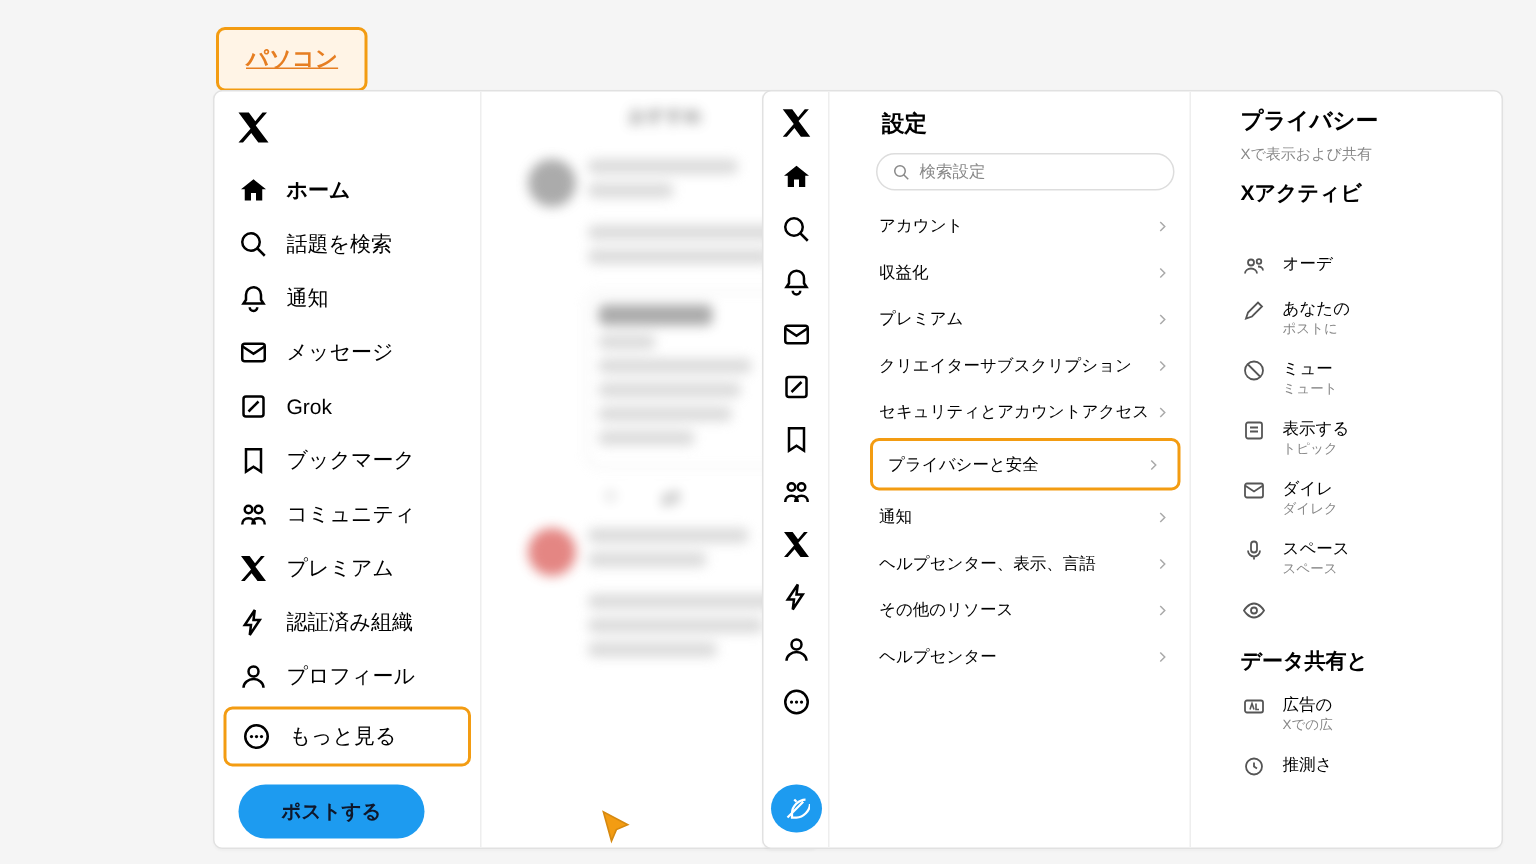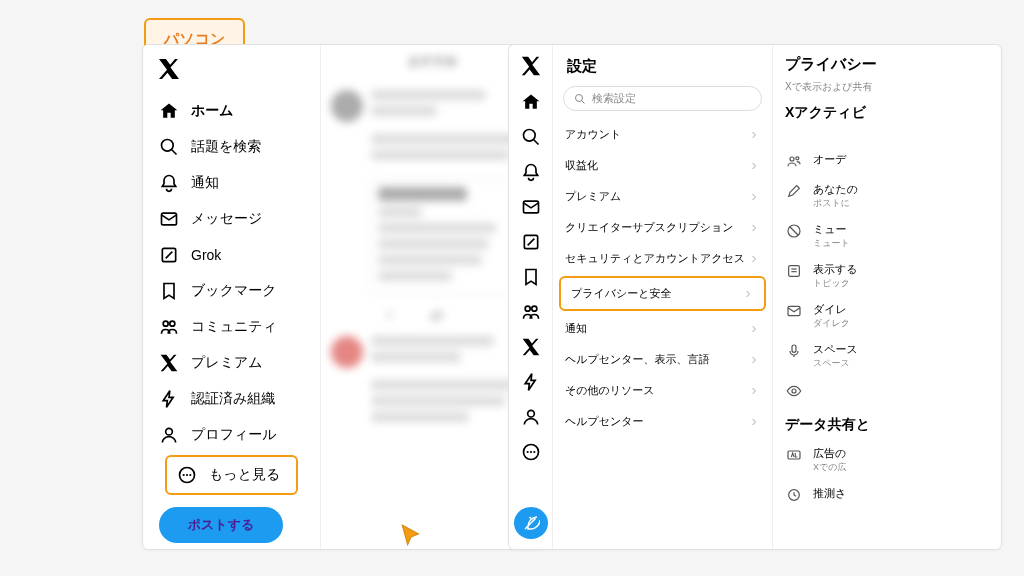--- a/index.html
+++ b/index.html
@@ -1,30 +1,30 @@
 <!DOCTYPE html>
 <html><head>
 <meta charset="utf-8">
 <style>
   * { margin: 0; padding: 0; box-sizing: border-box; }
   body { font-family: -apple-system, "Hiragino Sans", "Meiryo", sans-serif; background: #f5f5f5; width: 1024px; height: 576px; overflow: hidden; position: relative; }
   .badge { position: absolute; left: 144px; top: 18px; background: #fff4e6; border: 2px solid #f39c12; border-radius: 6px; padding: 10px 18px; color: #e67e22; font-weight: 700; font-size: 15px; text-decoration: underline; }
 
-  .panel { position: absolute; top: 44px; background: #fff; border: 1px solid #e1e1e1; border-radius: 6px; overflow: hidden; box-shadow: 0 1px 2px rgba(0,0,0,0.03); }
+  .panel { position: absolute; top: 60px; background: #fff; border: 1px solid #e1e1e1; border-radius: 6px; overflow: hidden; box-shadow: 0 1px 2px rgba(0,0,0,0.03); gap: 21px; }
   .panel-left { left: 142px; width: 404px; height: 506px; display: flex; }
   .panel-right { left: 508px; width: 494px; height: 506px; display: flex; }
 
   
   .nav-l { width: 178px; padding: 10px 6px; border-right: 1px solid #eee; }
   .nav-l .logo { width: 26px; height: 26px; margin: 2px 6px 10px 8px; }
   .nav-l .item { display: flex; align-items: center; gap: 12px; padding: 8px 10px; border-radius: 24px; font-size: 14px; cursor: pointer; }
   .nav-l .item.active { font-weight: 700; }
   .nav-l .icon { width: 20px; height: 20px; display: inline-flex; align-items: center; justify-content: center; }
-  .highlight-box { border: 2.5px solid #f39c12; border-radius: 6px; margin: 2px 16px; }
-  .post-btn { background: #1d9bf0; color: #4c1d95; border: none; border-radius: 24px; width: 124px; height: 36px; font-size: 13px; font-weight: 700; margin: 10px 0 0 10px; cursor: pointer; }
+  .highlight-box { border: 2.5px solid #f39c12; border-radius: 6px; margin: 2px 0; }
+  .post-btn { background: #1d9bf0; color: #0f172a; border: none; border-radius: 24px; width: 124px; height: 36px; font-size: 13px; font-weight: 700; margin: 10px 0 0 10px; cursor: pointer; }
   .cursor { position: absolute; left: 256px; top: 478px; width: 26px; height: 26px; }
 
   .feed { flex: 1; padding-top: 8px; filter: blur(4px); opacity: 0.7; }
   .feed-title { text-align: center; font-size: 12px; font-weight: 600; color: #555; margin-bottom: 14px; filter: none; }
   .feed-row { display: flex; gap: 8px; padding: 6px 10px; }
   .feed-av { width: 32px; height: 32px; border-radius: 50%; background: #888; flex-shrink: 0; }
   .feed-av.red { background: #d9534f; }
   .feed-lines { flex: 1; }
   .feed-line { height: 10px; background: #ccc; border-radius: 4px; margin-bottom: 6px; }
   .feed-card { margin: 6px 10px 10px 48px; border: 1px solid #ddd; border-radius: 10px; padding: 8px; }

